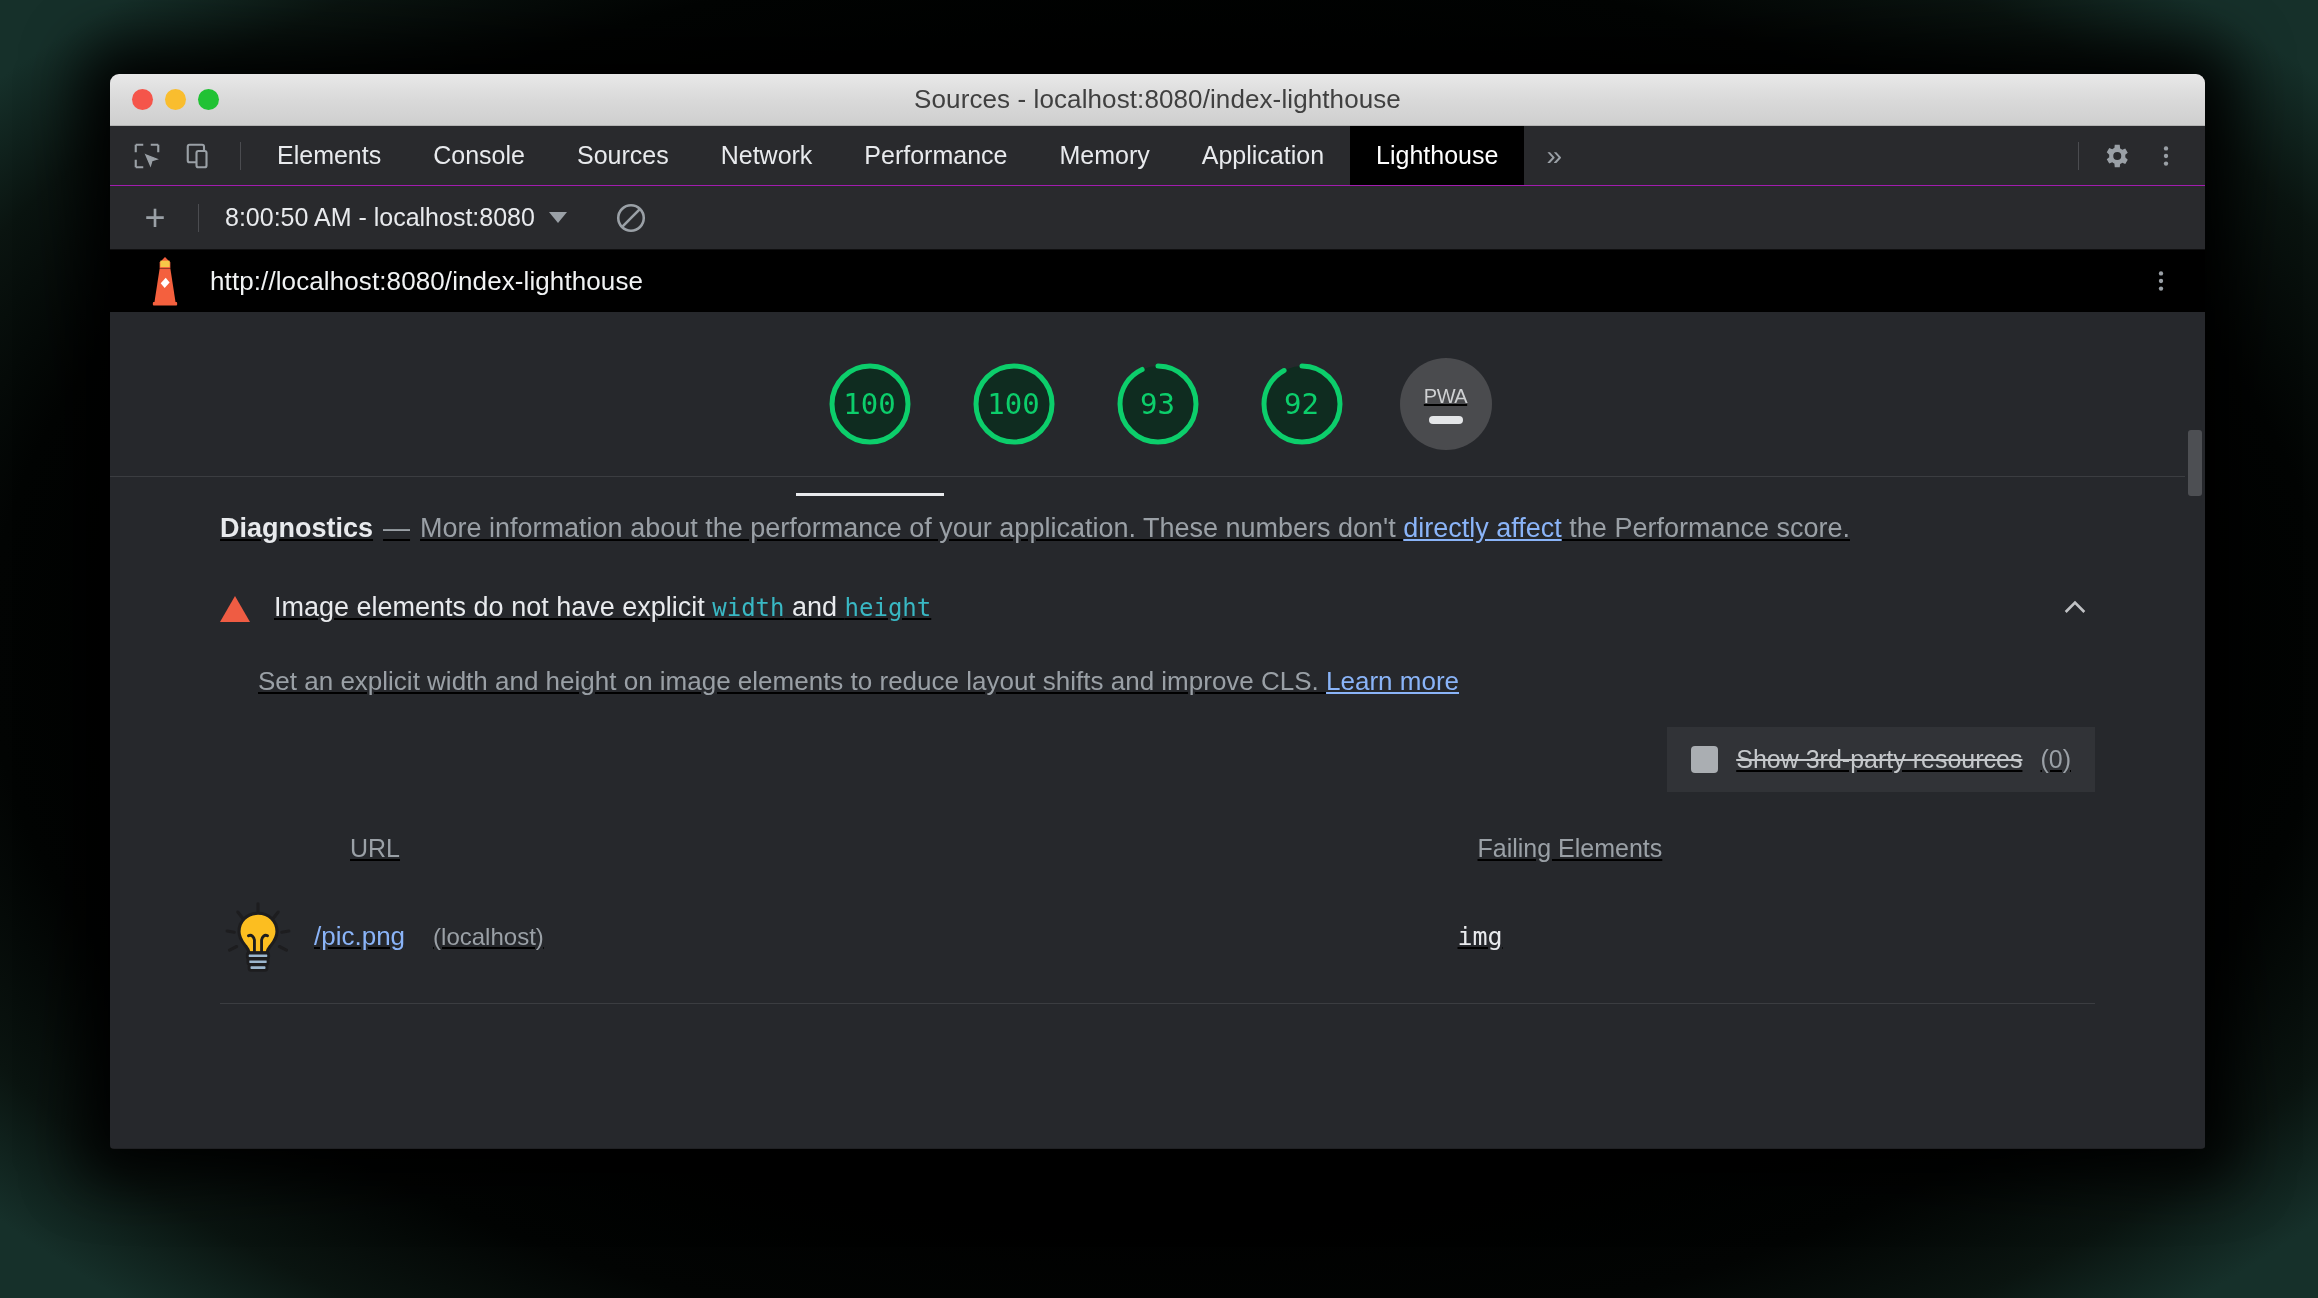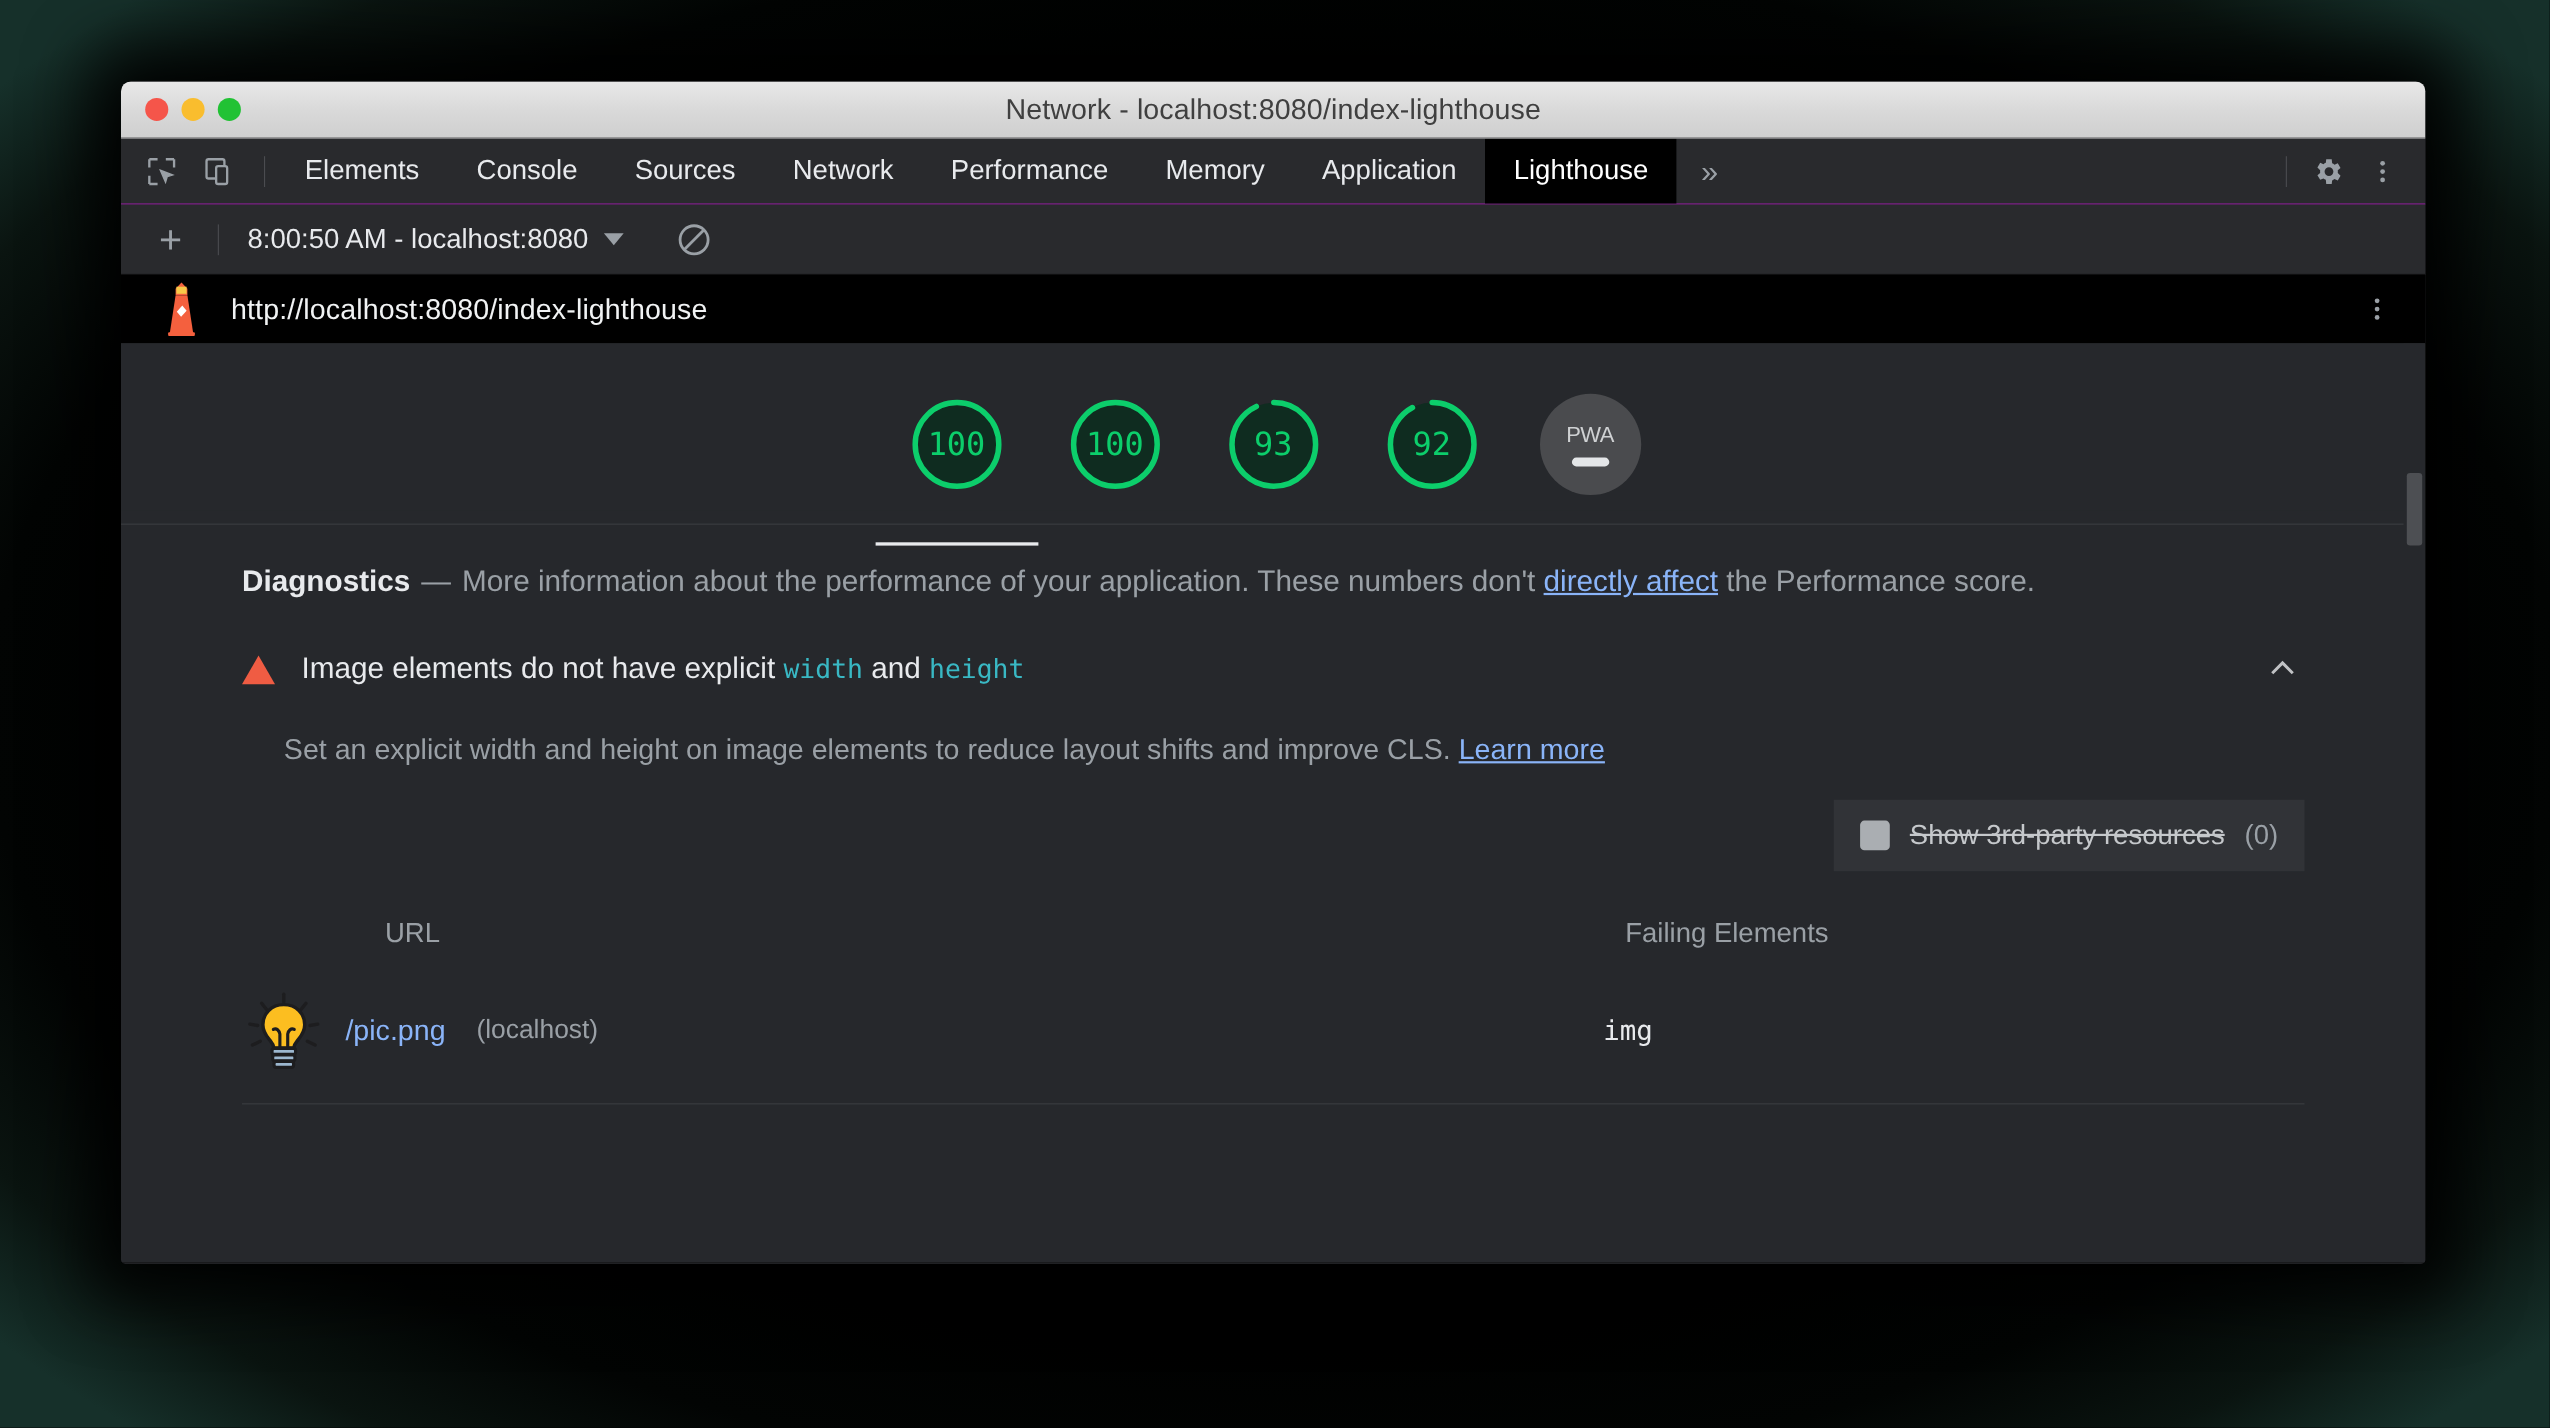--- a/index.html
+++ b/index.html
@@ -191,20 +191,21 @@
     width: 44px; height: 44px;
     display: flex; align-items: center; justify-content: center;
     cursor: pointer;
   }
 
   #report-scroll {
     position: relative;
     background: #26282c;
     height: 836px;
     overflow: hidden;
+    text-decoration: underline;
   }
 
   
   #gauges {
     display: flex;
     justify-content: center;
     align-items: flex-start;
     gap: 52px;
     padding-top: 46px;
     height: 152px;
@@ -423,21 +424,21 @@
 
 <div id="canvas">
   <div id="window">
 
     <div id="titlebar">
       <div class="traffic">
         <div class="dot red"></div>
         <div class="dot yellow"></div>
         <div class="dot green"></div>
       </div>
-      <div id="window-title">Network - localhost:8080/index-lighthouse</div>
+      <div id="window-title">Sources - localhost:8080/index-lighthouse</div>
     </div>
 
     <div id="tabstrip">
       <div class="tool-icon-group">
         <div class="tool-icon">
           <svg width="30" height="30" viewBox="0 0 24 24" fill="none" stroke="#9aa0a6" stroke-width="1.7">
             <path d="M3 3h6M3 3v6M21 3h-6M21 3v6M3 21h6M3 21v-6"></path>
             <path d="M11 11l9 3.5-4 1.2-1.2 4z" fill="#9aa0a6" stroke="#9aa0a6" stroke-width="1"></path>
           </svg>
         </div>

